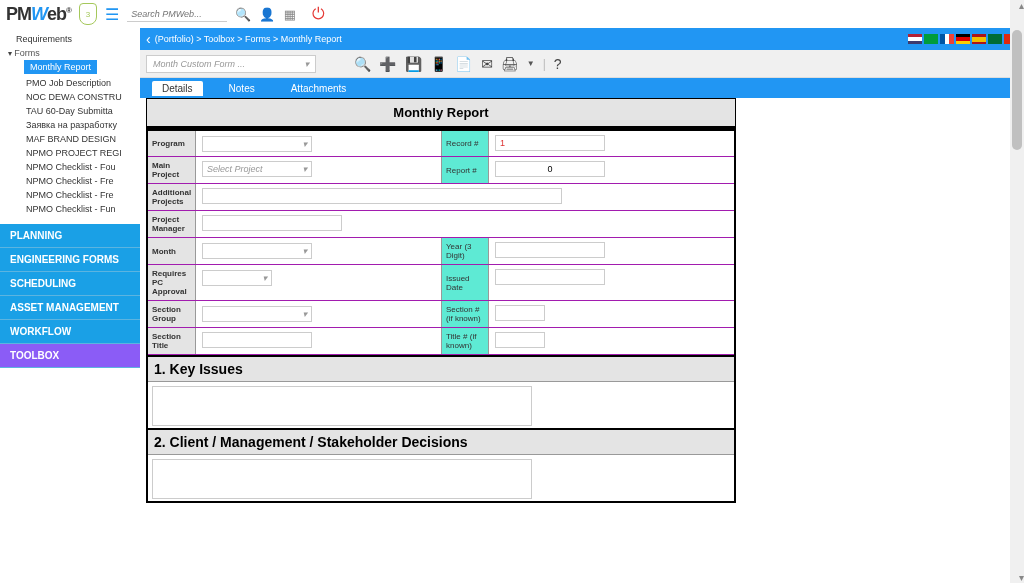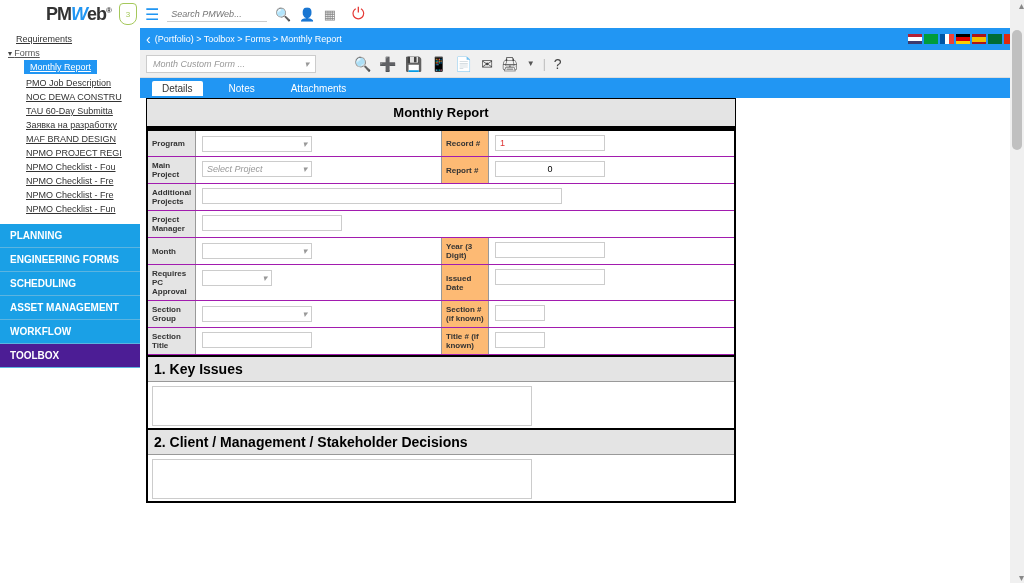--- a/index.html
+++ b/index.html
@@ -1,43 +1,43 @@
 <!DOCTYPE html>
 <html><head>
 <meta charset="utf-8">
 <style>
   * { box-sizing: border-box; margin: 0; padding: 0; font-family: Arial, Helvetica, sans-serif; }
   body { font-size: 10px; background: #fff; width: 1024px; height: 583px; overflow: hidden; position: relative; }
 
   
   .top-header { height: 28px; display: flex; align-items: center; padding: 0 6px; gap: 8px; }
-  .logo { font-weight: bold; font-size: 18px; letter-spacing: -1px; color: #333; margin-left: 40px; }
+  .logo { font-weight: bold; font-size: 18px; letter-spacing: -1px; color: #333; }
   .logo .w { font-style: italic; color: #2196f3; font-weight: 900; }
   .logo sup { font-size: 8px; }
   .shield { width: 18px; height: 22px; border: 1px solid #a5c85b; border-radius: 4px 4px 8px 8px; display: flex; align-items: center; justify-content: center; font-size: 8px; color: #a5c85b; }
   .ham { color: #2196f3; font-size: 16px; cursor: pointer; }
   .search-box { border: none; border-bottom: 1px solid #ccc; padding: 2px 4px; width: 100px; font-size: 9px; font-style: italic; color: #999; }
   .top-icon { font-size: 13px; color: #888; cursor: pointer; }
   .power { color: #e53935; font-size: 16px; margin-left: 8px; cursor: pointer; }
 
   .main-row { display: flex; height: calc(100% - 28px); }
 
   
   .sidebar { width: 140px; background: #fff; border-right: 0; display: flex; flex-direction: column; }
   .tree { padding: 4px 6px; font-size: 9px; color: #333; flex: 0 0 auto; overflow: hidden; }
-  .tree-item { padding: 2px 0 2px 16px; white-space: nowrap; overflow: hidden; text-overflow: ellipsis; cursor: pointer; text-decoration: underline; }
+  .tree-item { padding: 2px 0 2px 16px; white-space: nowrap; overflow: hidden; text-overflow: ellipsis; cursor: pointer; }
   .tree-item.lvl0 { padding-left: 2px; color:#555; }
   .tree-item.lvl1 { padding-left: 10px; }
   .tree-item.lvl2 { padding-left: 20px; }
   .tree-item.sel { background: #2196f3; color: #fff; display: inline-block; padding: 2px 6px; margin-left: 18px; }
   .tree .caret-down::before { content: "▾ "; font-size: 8px; color:#444; }
 
   .module-nav { margin-top: 4px; }
   .module-item { background: #1aa0e6; color: #fff; padding: 6px 10px; font-size: 10px; cursor: pointer; border-bottom: 1px solid #5cb4e0; white-space: nowrap; font-weight: bold; }
-  .module-item.active { background: #4c1d95; }
+  .module-item.active { background: #8b5cf6; }
 
   
   .content { flex: 1; display: flex; flex-direction: column; overflow: hidden; position: relative; }
   .breadcrumb-bar { background: #2196f3; height: 22px; display: flex; align-items: center; padding: 0 6px; color: #fff; font-size: 9px; }
   .bc-back { font-size: 14px; margin-right: 4px; cursor: pointer; }
   .breadcrumb-bar .flags { margin-left: auto; display: flex; gap: 2px; }
   .flag { width: 14px; height: 10px; display:inline-block; }
 
   .toolbar { background: #f0f0f0; height: 28px; border-bottom: 1px solid #ddd; display: flex; align-items: center; padding: 0 6px; gap: 8px; }
   .form-sel { border: 1px solid #ccc; background:#fff; padding: 3px 6px; font-size: 9px; font-style: italic; color:#999; width: 170px; display:flex; justify-content:space-between; align-items:center; margin-right: 30px; }
@@ -48,21 +48,21 @@
   .subtab { background: #fff; color:#333; padding: 2px 10px; border-radius: 2px 2px 0 0; cursor:pointer; }
   .subtab.un { background: transparent; color:#fff; }
 
   .form-scroll { flex:1; overflow-y: auto; padding: 0 10px 10px 0; }
   .form-title { text-align:center; font-weight: bold; font-size: 13px; padding: 6px; border: 1px solid #000; border-bottom: 3px solid #000; background:#e4e4e4; margin: 0 0 0 6px; width: 590px; }
   .form-body { border: 2px solid #000; width: 590px; margin-left:6px; }
 
   .field-row { display:flex; border-bottom:1px solid #a21caf; }
   .fcell-l { flex: 0 0 48px; background:#e4e4e4; border-right:1px solid #999; padding:4px; font-size:8px; font-weight:bold; color:#333; display:flex; align-items:center; }
   .fcell-v { flex:1; padding:4px 6px; }
-  .fcell-v2 { flex: 0 0 48px; background:#fdba74; border-right:1px solid #999; border-left:1px solid #999; padding:4px; font-size:8px; font-weight:bold; color:#333; display:flex; align-items:center; }
+  .fcell-v2 { flex: 0 0 48px; background:#5eead4; border-right:1px solid #999; border-left:1px solid #999; padding:4px; font-size:8px; font-weight:normal; color:#333; display:flex; align-items:center; }
   .seldd { border:1px solid #ccc; padding:2px 4px; font-size:9px; background:#fff; display:inline-flex; justify-content:space-between; align-items:center; width:110px; color:#999; font-style:italic; }
   .seldd.sm { width: 70px; }
   .tinput { border:1px solid #ccc; padding:2px 4px; font-size:9px; width:110px; }
   .tinput.red { color:#d33; }
   .section-h { background:#e4e4e4; padding:4px 6px; font-size:14px; font-weight:bold; border-bottom:1px solid #999; border-top:2px solid #000; }
   .big-text { height: 46px; padding: 4px; }
   .big-text textarea { width: 380px; height: 40px; border:1px solid #ccc; resize:none; }
 
   .vscroll { position:absolute; right:0; top:0; bottom:0; width:14px; background:#f0f0f0; }
   .vthumb { position:absolute; right:2px; top:30px; width:10px; height:120px; background:#c0c0c0; border-radius:5px; }

